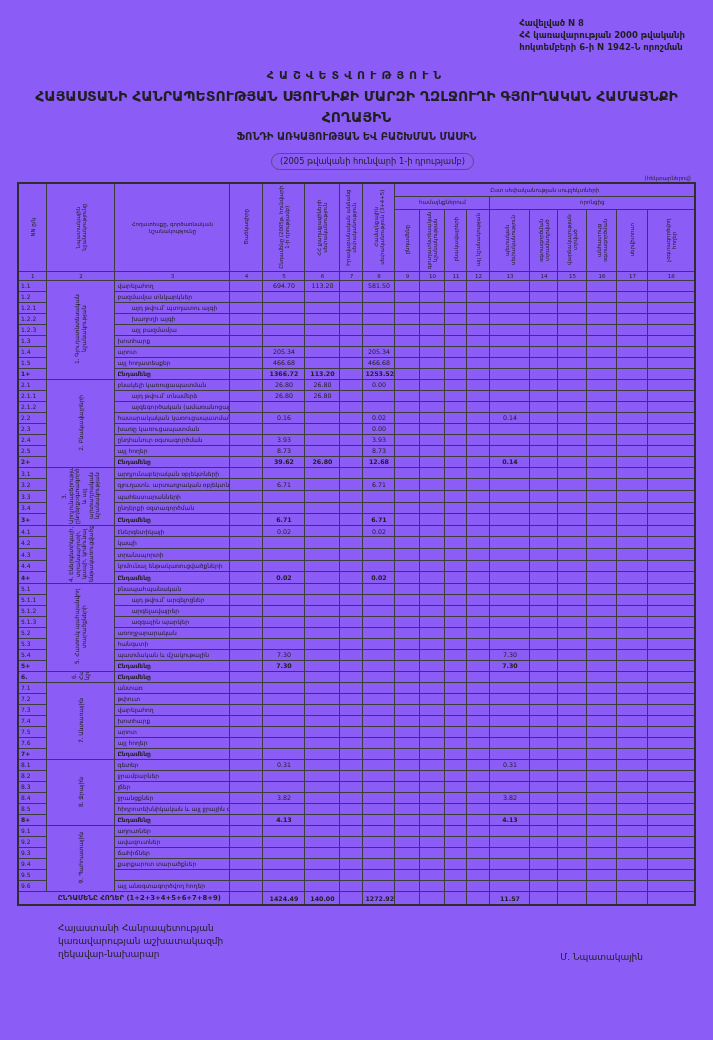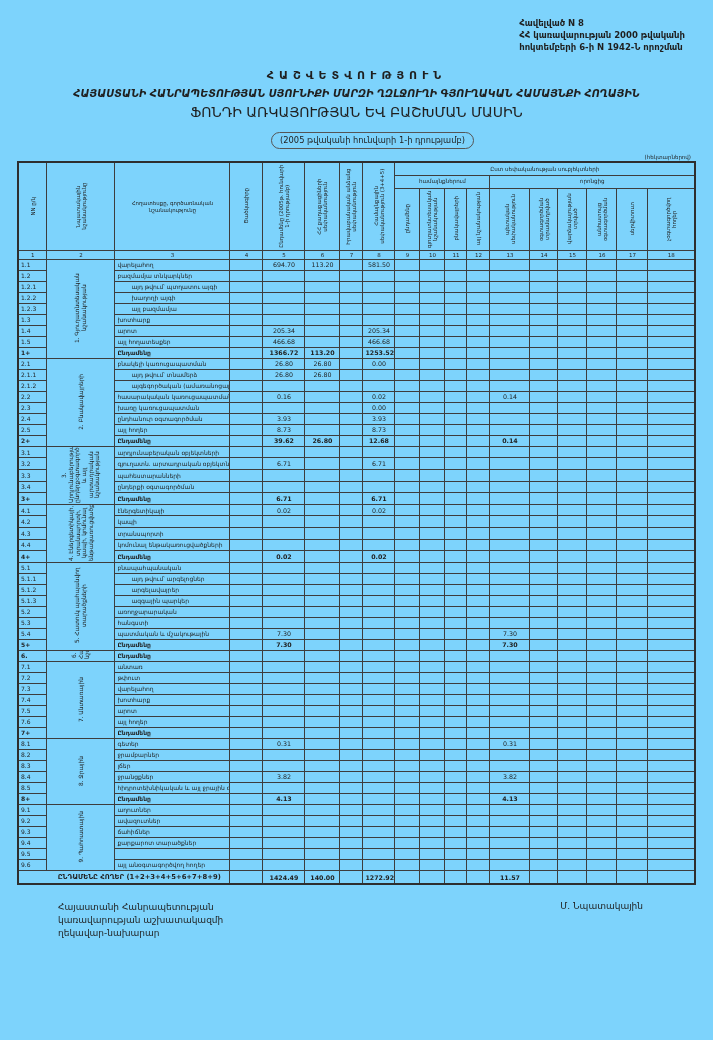--- a/index.html
+++ b/index.html
@@ -1,26 +1,26 @@
 <!DOCTYPE html>
 <html><head>
 <meta charset="utf-8">
 <style>
   html,body{margin:0;padding:0;background:#9a9a9a;}
   .page{
-    width:713px;height:1040px;background:#7dd3fc;color:#1f1f1f;
+    width:713px;height:1040px;background:#8b5cf6;color:#1f1f1f;
     font-family:"DejaVu Sans",sans-serif;position:relative;box-sizing:border-box;
     padding-top:18px;overflow:hidden;
   }
   .hdr-right{width:max-content;margin-left:auto;margin-right:28px;
     font-size:8.5px;font-weight:bold;line-height:1.4;}
   .titles{text-align:center;margin-top:14px;line-height:1.5;}
   .t1{font-size:11px;font-weight:bold;letter-spacing:5px;}
-  .t2{font-size:10px;font-weight:bold;margin-top:2px;font-style:italic;}
-  .t3{font-size:14px;font-weight:normal;margin-top:1px;}
+  .t2{font-size:14px;font-weight:bold;margin-top:2px;}
+  .t3{font-size:10px;font-weight:bold;margin-top:1px;}
   .t4wrap{margin-top:3px;padding-left:32px;}
   .t4{font-size:8.3px;display:inline-block;border:1px solid #555;border-radius:9px;padding:1px 8px;}
   .units{text-align:right;font-size:5.5px;margin:4px 22px 1px 0;}
 
   table{border-collapse:collapse;table-layout:fixed;width:677px;margin:0 auto;
     border:2px solid #2e2e2e;}
   th,td{border:1px solid #3d3d3d;overflow:hidden;box-sizing:border-box;}
   thead th{font-weight:normal;font-size:5.4px;padding:1px;text-align:center;vertical-align:middle;line-height:1.15;}
   .hr1 th{height:13px;}
   .hr2 th{height:13px;}
@@ -33,21 +33,21 @@
   .colnum{font-size:5.5px;height:9px;padding:0;font-weight:normal;text-align:center;}
   tbody td{font-size:6.3px;height:11px;padding:0 2px;vertical-align:middle;}
   .c-no{text-align:left;font-size:6px;}
   .c-sec{text-align:center;vertical-align:middle;}
   .c-sec .vtext{font-size:5.8px;}
   .c-name{text-align:left;font-size:6px;white-space:nowrap;}
   .c-name.sub{padding-left:16px;}
   .c-val{text-align:center;}
   .b{font-weight:bold;}
   .c-grand{text-align:center;font-size:6.8px;height:14px;white-space:nowrap;padding-left:32px;}
-  .footer{display:flex;justify-content:space-between;
+  .footer{display:flex;justify-content:space-between;align-items:flex-end;
     margin:16px 70px 0 58px;}
   .sig-left{font-size:9px;line-height:1.45;}
   .sig-right{font-size:9px;}
 </style>
 </head>
 <body>
 
 <div class="page">
 
   <div class="hdr-right">

